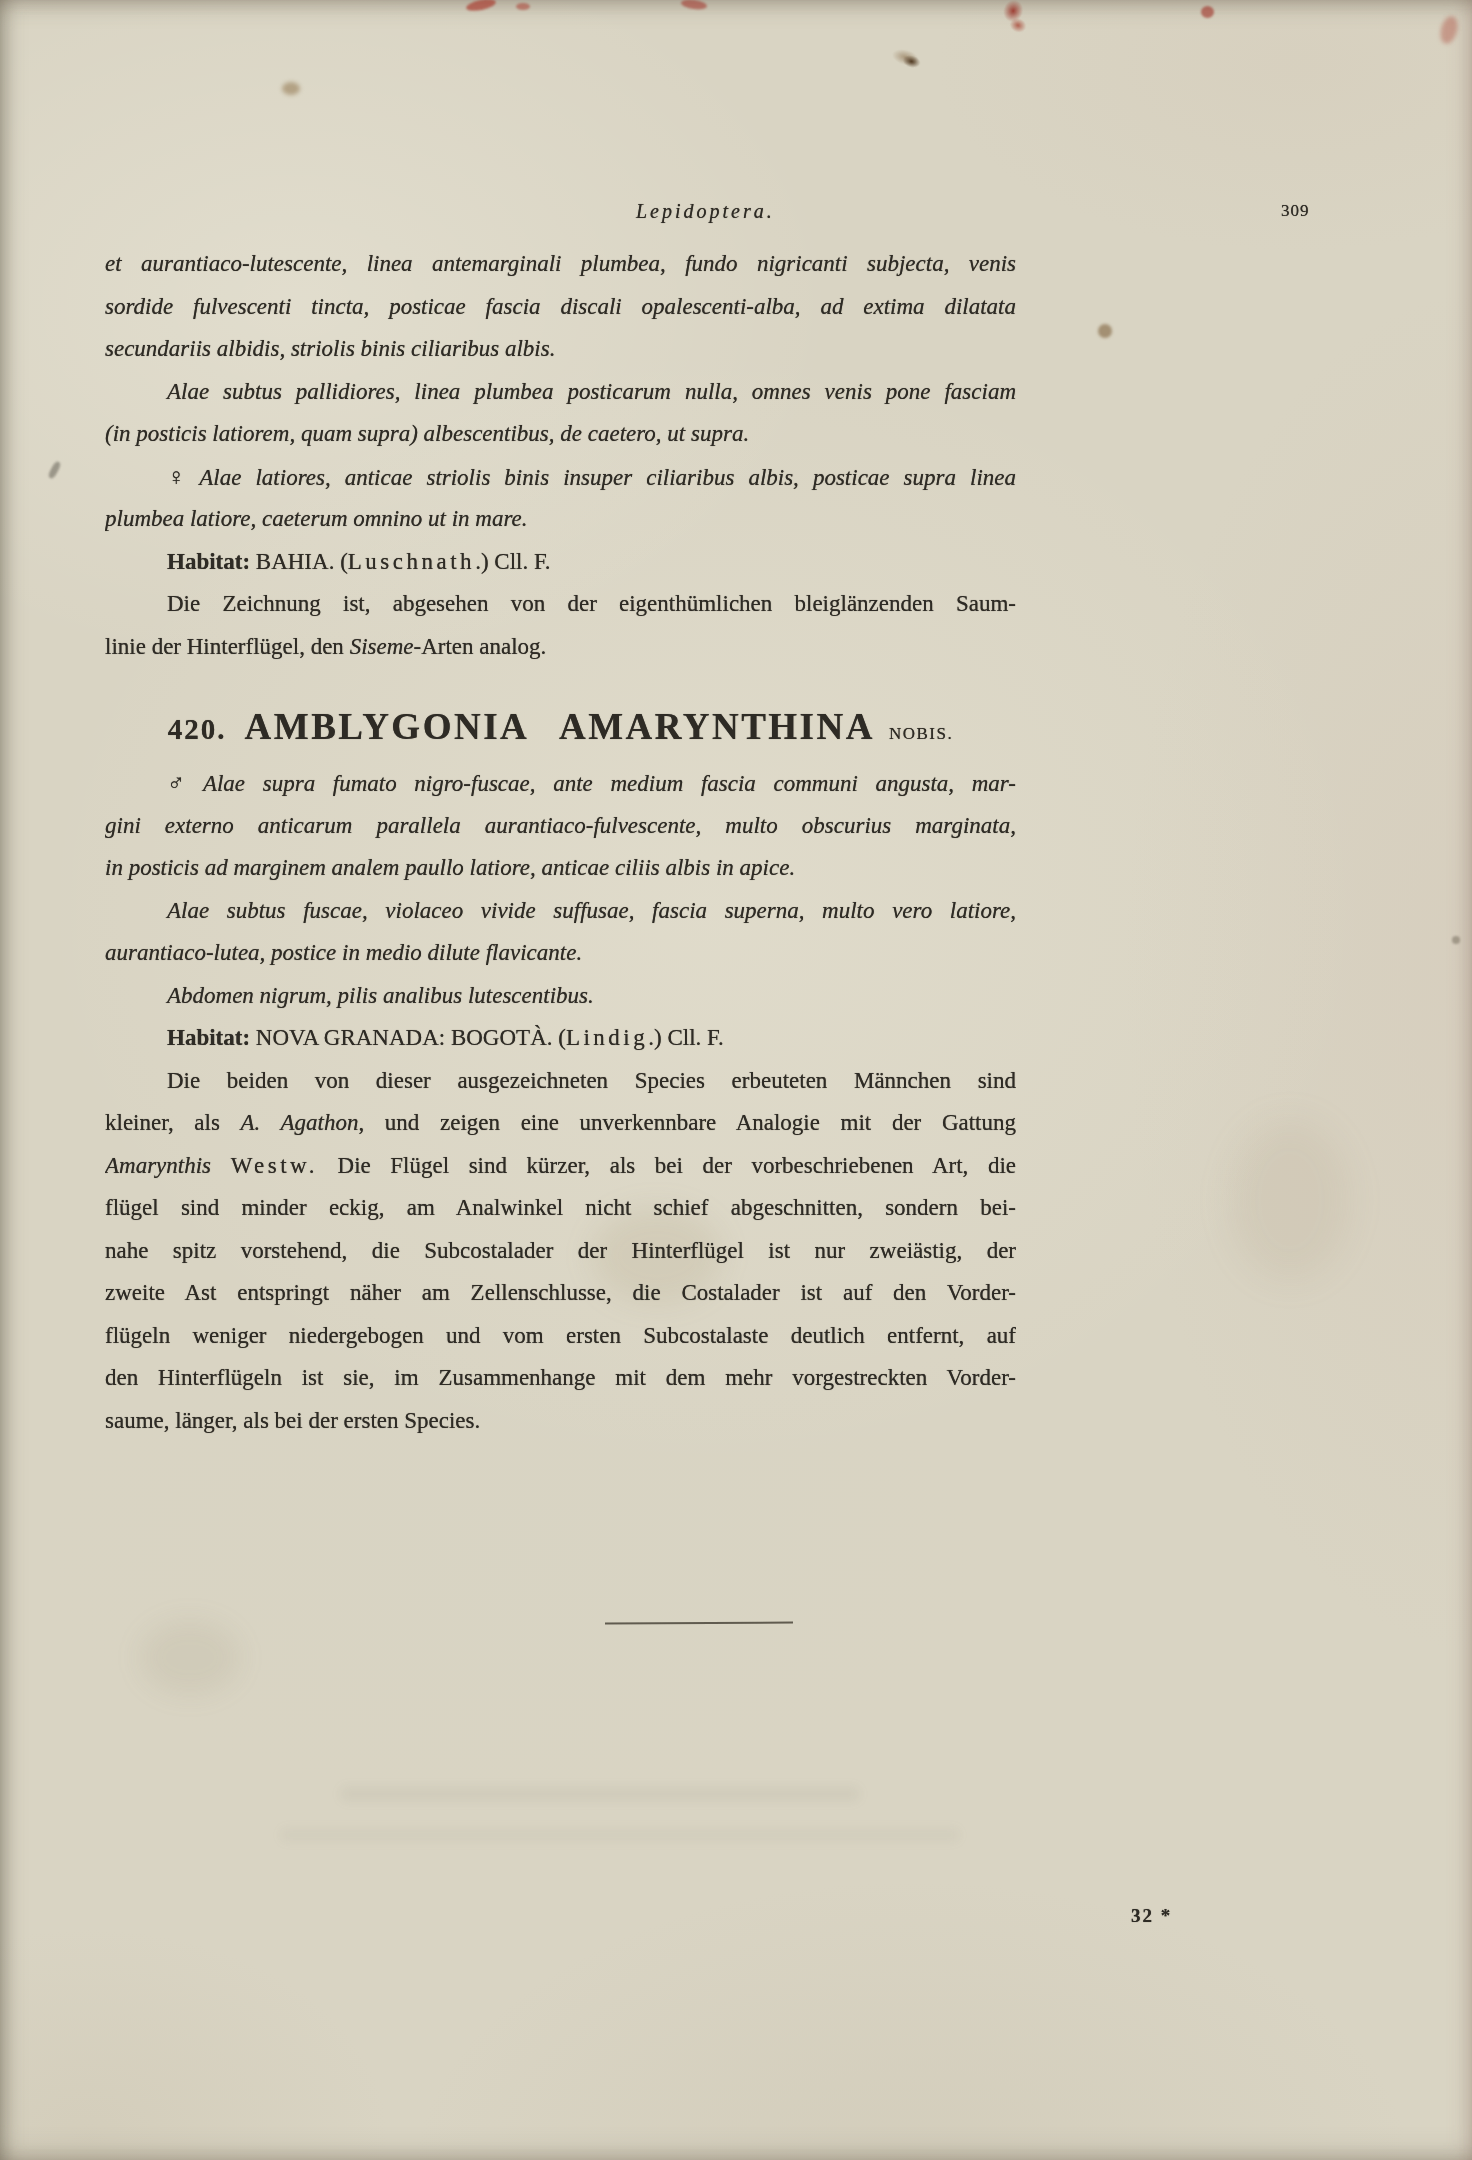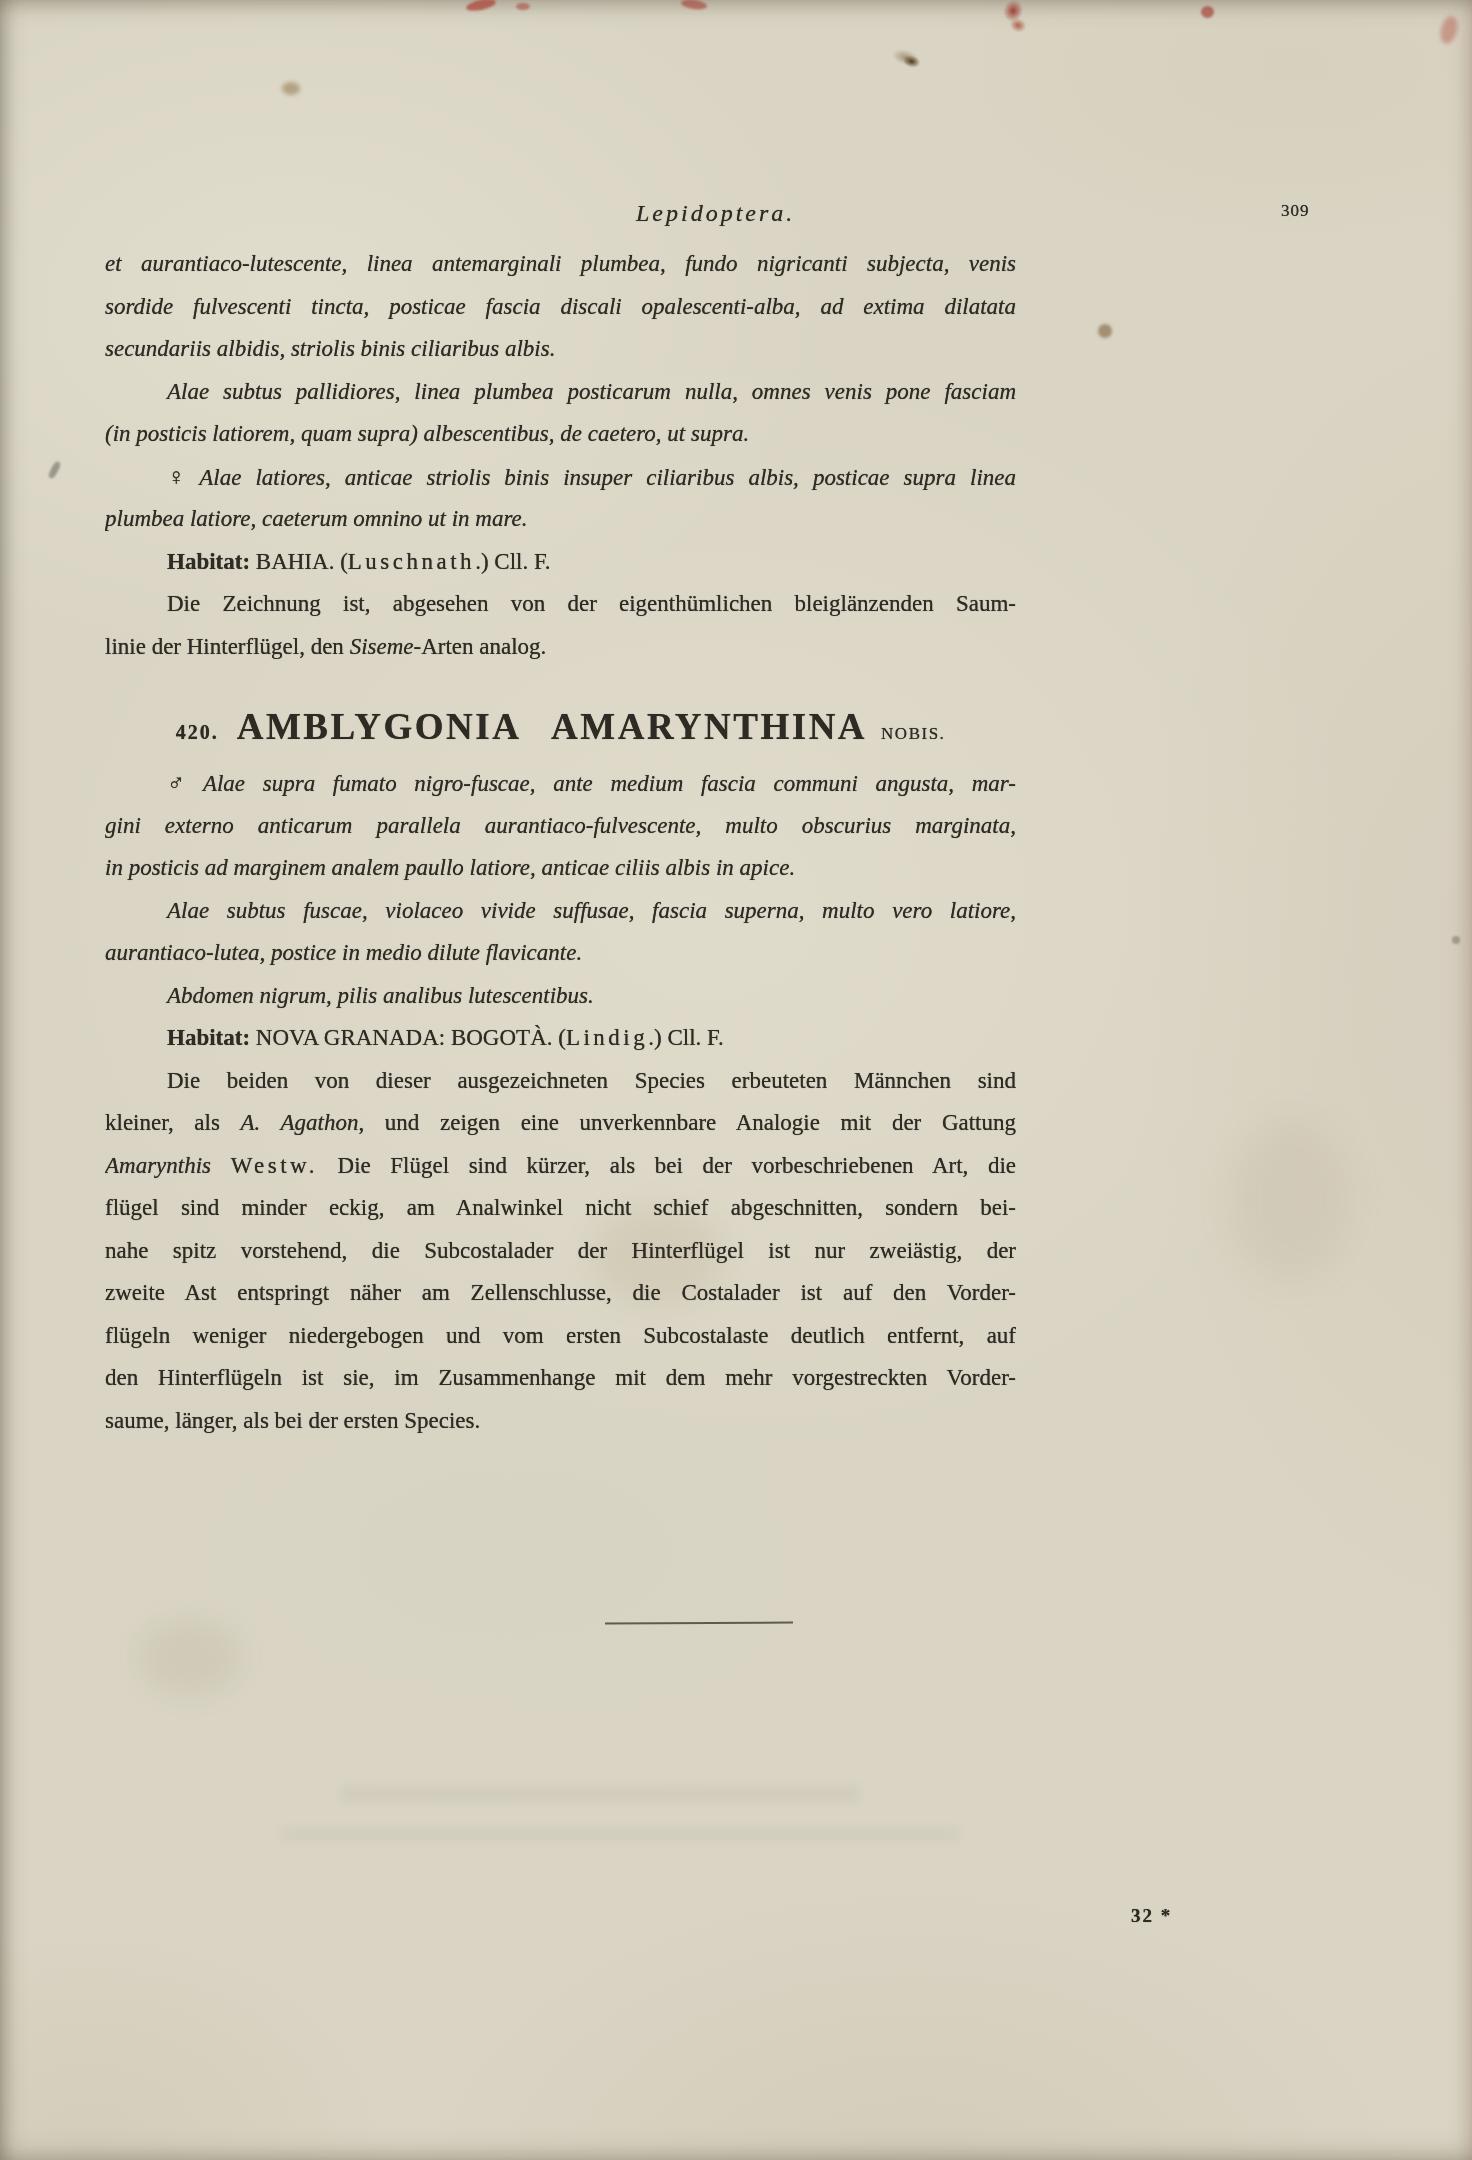--- a/index.html
+++ b/index.html
@@ -20,34 +20,34 @@
     box-shadow:
       inset 14px 0 22px -12px rgba(82,76,60,.5),
       inset -12px 0 26px -14px rgba(140,100,92,.38),
       inset 0 16px 24px -14px rgba(104,96,78,.45),
       inset 0 -16px 28px -14px rgba(104,96,78,.38);
     font-family:"Liberation Serif","DejaVu Serif",serif;
     color:#2e2b25;
   }
   .txt{ text-shadow:0 0 0.7px rgba(46,42,34,.85); }
   
-  #running-title{position:absolute;left:636px;top:200px;font-style:italic;font-size:24px;letter-spacing:3px;}
+  #running-title{position:absolute;left:636px;top:200px;font-style:italic;font-size:20px;letter-spacing:3px;}
   #page-number{position:absolute;left:1281px;top:201px;font-size:17px;letter-spacing:1px;}
   
   #col{position:absolute;left:105px;top:243px;width:911px;font-size:23px;}
   .tl{line-height:42.5px;height:42.5px;overflow:hidden;text-align:justify;text-align-last:justify;}
   .tl.last{text-align-last:left;}
   .ind{padding-left:62px;}
   .lat{font-style:italic;}
   .sperr{letter-spacing:3.5px;}
   .hb{font-weight:bold;font-style:normal;}
   .sex{font-style:normal;font-size:24px;padding-right:6px;}
   
   #heading{margin-top:32px;margin-bottom:8px;line-height:54px;height:54px;text-align:center;text-align-last:center;white-space:nowrap;}
-  #heading .hnum{font-size:20px;letter-spacing:2px;font-weight:600;margin-right:18px;}
+  #heading .hnum{font-size:29px;letter-spacing:2px;font-weight:600;margin-right:18px;}
   #heading .hname{font-size:37px;font-weight:bold;letter-spacing:2.5px;word-spacing:22px;margin-top:27px;}
   #heading .hauth{font-size:17px;font-weight:normal;letter-spacing:1.5px;margin-left:14px;}
   
   #divider{position:absolute;left:605px;top:1622px;width:188px;height:2px;background:rgba(62,57,46,.78);transform:rotate(-0.25deg);}
   #sig{position:absolute;left:1131px;top:1905px;font-size:19px;font-weight:bold;letter-spacing:2px;}
   
   .stain{position:absolute;pointer-events:none;}
   .s-red1{left:466px;top:0;width:30px;height:10px;background:rgba(168,52,40,.65);border-radius:50%;filter:blur(1px);transform:rotate(-12deg);}
   .s-red2{left:516px;top:3px;width:14px;height:7px;background:rgba(168,52,40,.5);border-radius:50%;filter:blur(1px);}
   .s-red3{left:681px;top:0;width:26px;height:9px;background:rgba(160,48,38,.55);border-radius:50%;filter:blur(1px);transform:rotate(8deg);}

